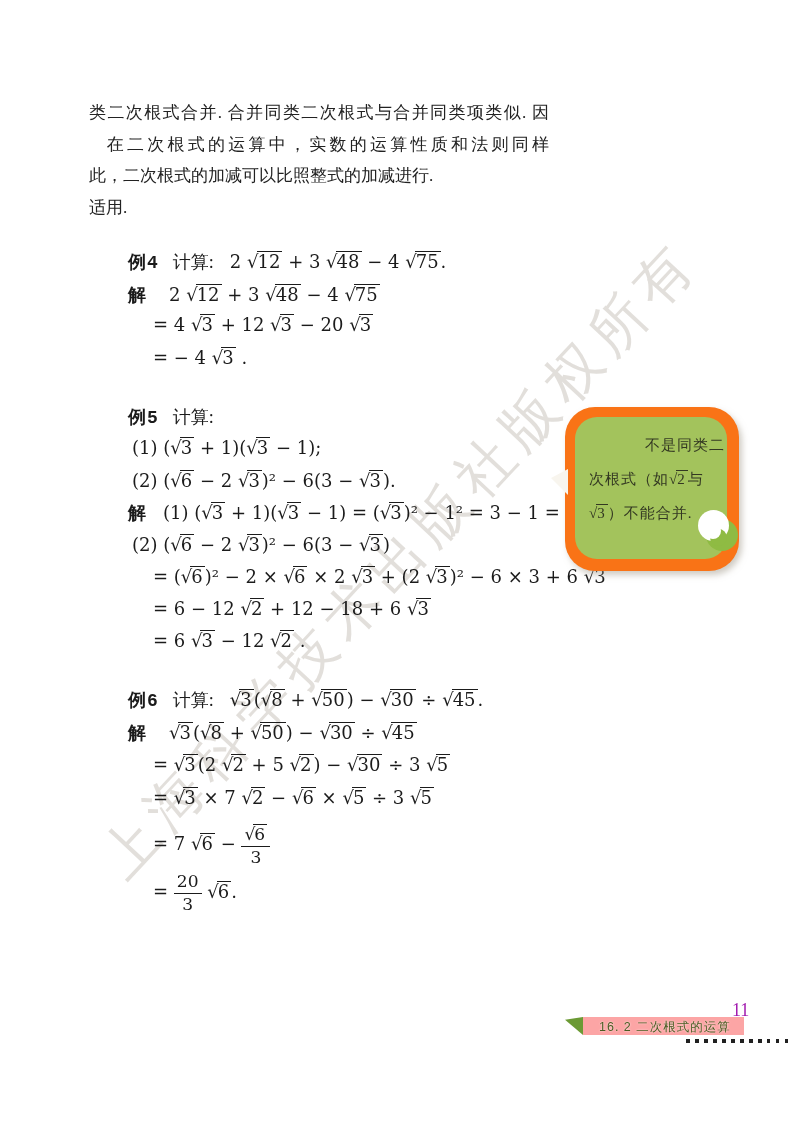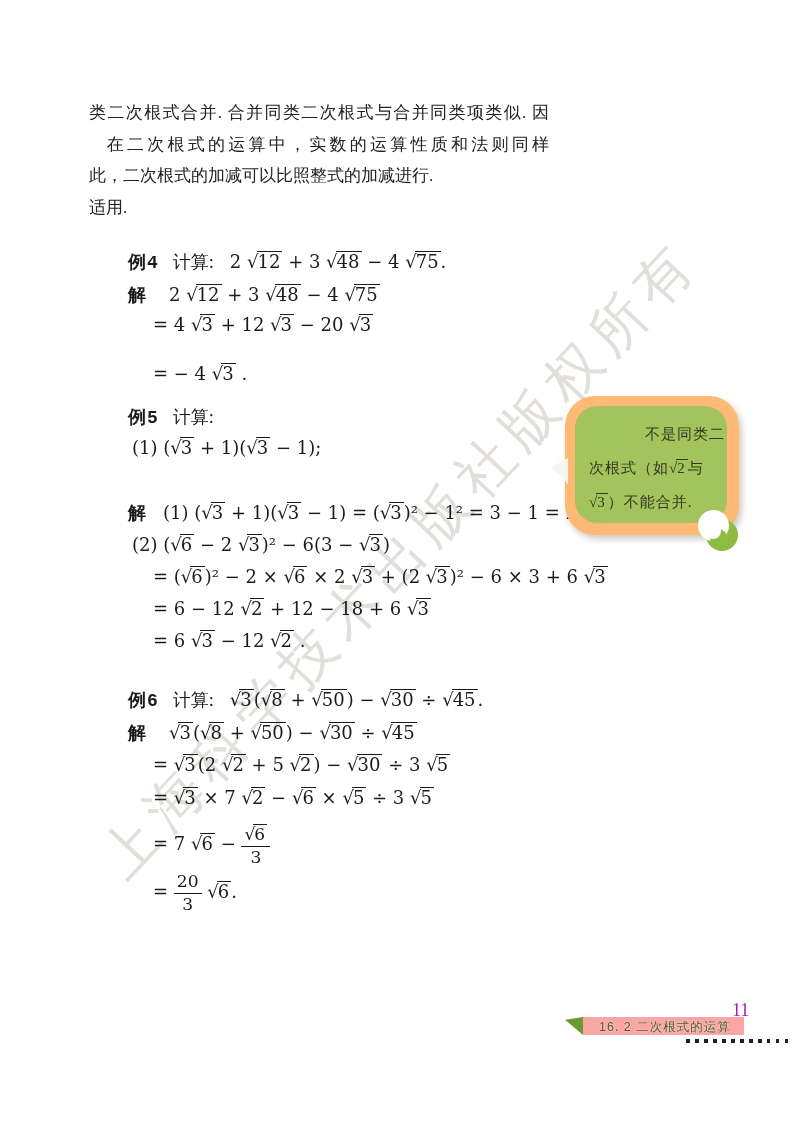--- a/index.html
+++ b/index.html
@@ -27,22 +27,22 @@
   .m.first{margin-left:0;}
   .solm{margin-left:22px;}
   .solm2{margin-left:16px;}
   .sq{white-space:nowrap;}
   .sq .r{display:inline-block;border-top:1.5px solid currentColor;padding:1px 2px 0 1px;margin-left:-2px;line-height:1.05;}
   .fr{display:inline-block;vertical-align:middle;text-align:center;line-height:1.1;font-size:0.95em;}
   .fr .nu{display:block;padding:0 3px 2px;border-bottom:1.5px solid currentColor;}
   .fr .de{display:block;padding-top:1px;}
   
   .bubble{
-    position:absolute;left:565px;top:396px;width:174px;height:139px;
-    background:#fdba74;border-radius:30px;
+    position:absolute;left:565px;top:407px;width:174px;height:164px;
+    background:#f97316;border-radius:30px;
     box-shadow:3px 4px 6px rgba(160,152,136,0.5);
   }
   .tail{
     position:absolute;left:-14px;top:62px;width:0;height:0;
     border-top:9px solid transparent;border-bottom:17px solid transparent;
     border-right:17px solid #f8f5ee;
   }
   .binner{
     position:absolute;left:10px;top:10px;right:12px;bottom:12px;
     background:#a3c35c;border-radius:22px;
@@ -93,29 +93,32 @@
 
   <div class="row" style="left:128px;top:250px">
     <span class="exlbl">例4</span><span class="task">计算:</span><span class="m">2 <span class="sq">√<span class="r">12</span></span> + 3 <span class="sq">√<span class="r">48</span></span> − 4 <span class="sq">√<span class="r">75</span></span>.</span>
   </div>
   <div class="row" style="left:128px;top:283px">
     <span class="exlbl">解</span><span class="m solm">2 <span class="sq">√<span class="r">12</span></span> + 3 <span class="sq">√<span class="r">48</span></span> − 4 <span class="sq">√<span class="r">75</span></span></span>
   </div>
   <div class="row" style="left:153px;top:314px">
     <span class="m first">= 4 <span class="sq">√<span class="r">3</span></span> + 12 <span class="sq">√<span class="r">3</span></span> − 20 <span class="sq">√<span class="r">3</span></span></span>
   </div>
-  <div class="row" style="left:153px;top:363px">
+  <div class="row" style="left:153px;top:347px">
     <span class="m first">= − 4 <span class="sq">√<span class="r">3</span></span> .</span>
   </div>
 
   <div class="row" style="left:128px;top:405px">
     <span class="exlbl">例5</span><span class="task">计算:</span>
   </div>
   <div class="row" style="left:132px;top:437px">
     <span class="m first">(1) (<span class="sq">√<span class="r">3</span></span> + 1)(<span class="sq">√<span class="r">3</span></span> − 1);</span>
+  </div>
+  <div class="row" style="left:132px;top:470px">
+    <span class="m first">(2) (<span class="sq">√<span class="r">6</span></span> − 2 <span class="sq">√<span class="r">3</span></span>)² − 6(3 − <span class="sq">√<span class="r">3</span></span>).</span>
   </div>
   <div class="row" style="left:128px;top:501px">
     <span class="exlbl">解</span><span class="m solm2">(1) (<span class="sq">√<span class="r">3</span></span> + 1)(<span class="sq">√<span class="r">3</span></span> − 1) = (<span class="sq">√<span class="r">3</span></span>)² − 1² = 3 − 1 = 2.</span>
   </div>
   <div class="row" style="left:132px;top:534px">
     <span class="m first">(2) (<span class="sq">√<span class="r">6</span></span> − 2 <span class="sq">√<span class="r">3</span></span>)² − 6(3 − <span class="sq">√<span class="r">3</span></span>)</span>
   </div>
   <div class="row" style="left:153px;top:566px">
     <span class="m first">= (<span class="sq">√<span class="r">6</span></span>)² − 2 × <span class="sq">√<span class="r">6</span></span> × 2 <span class="sq">√<span class="r">3</span></span> + (2 <span class="sq">√<span class="r">3</span></span>)² − 6 × 3 + 6 <span class="sq">√<span class="r">3</span></span></span>
   </div>

